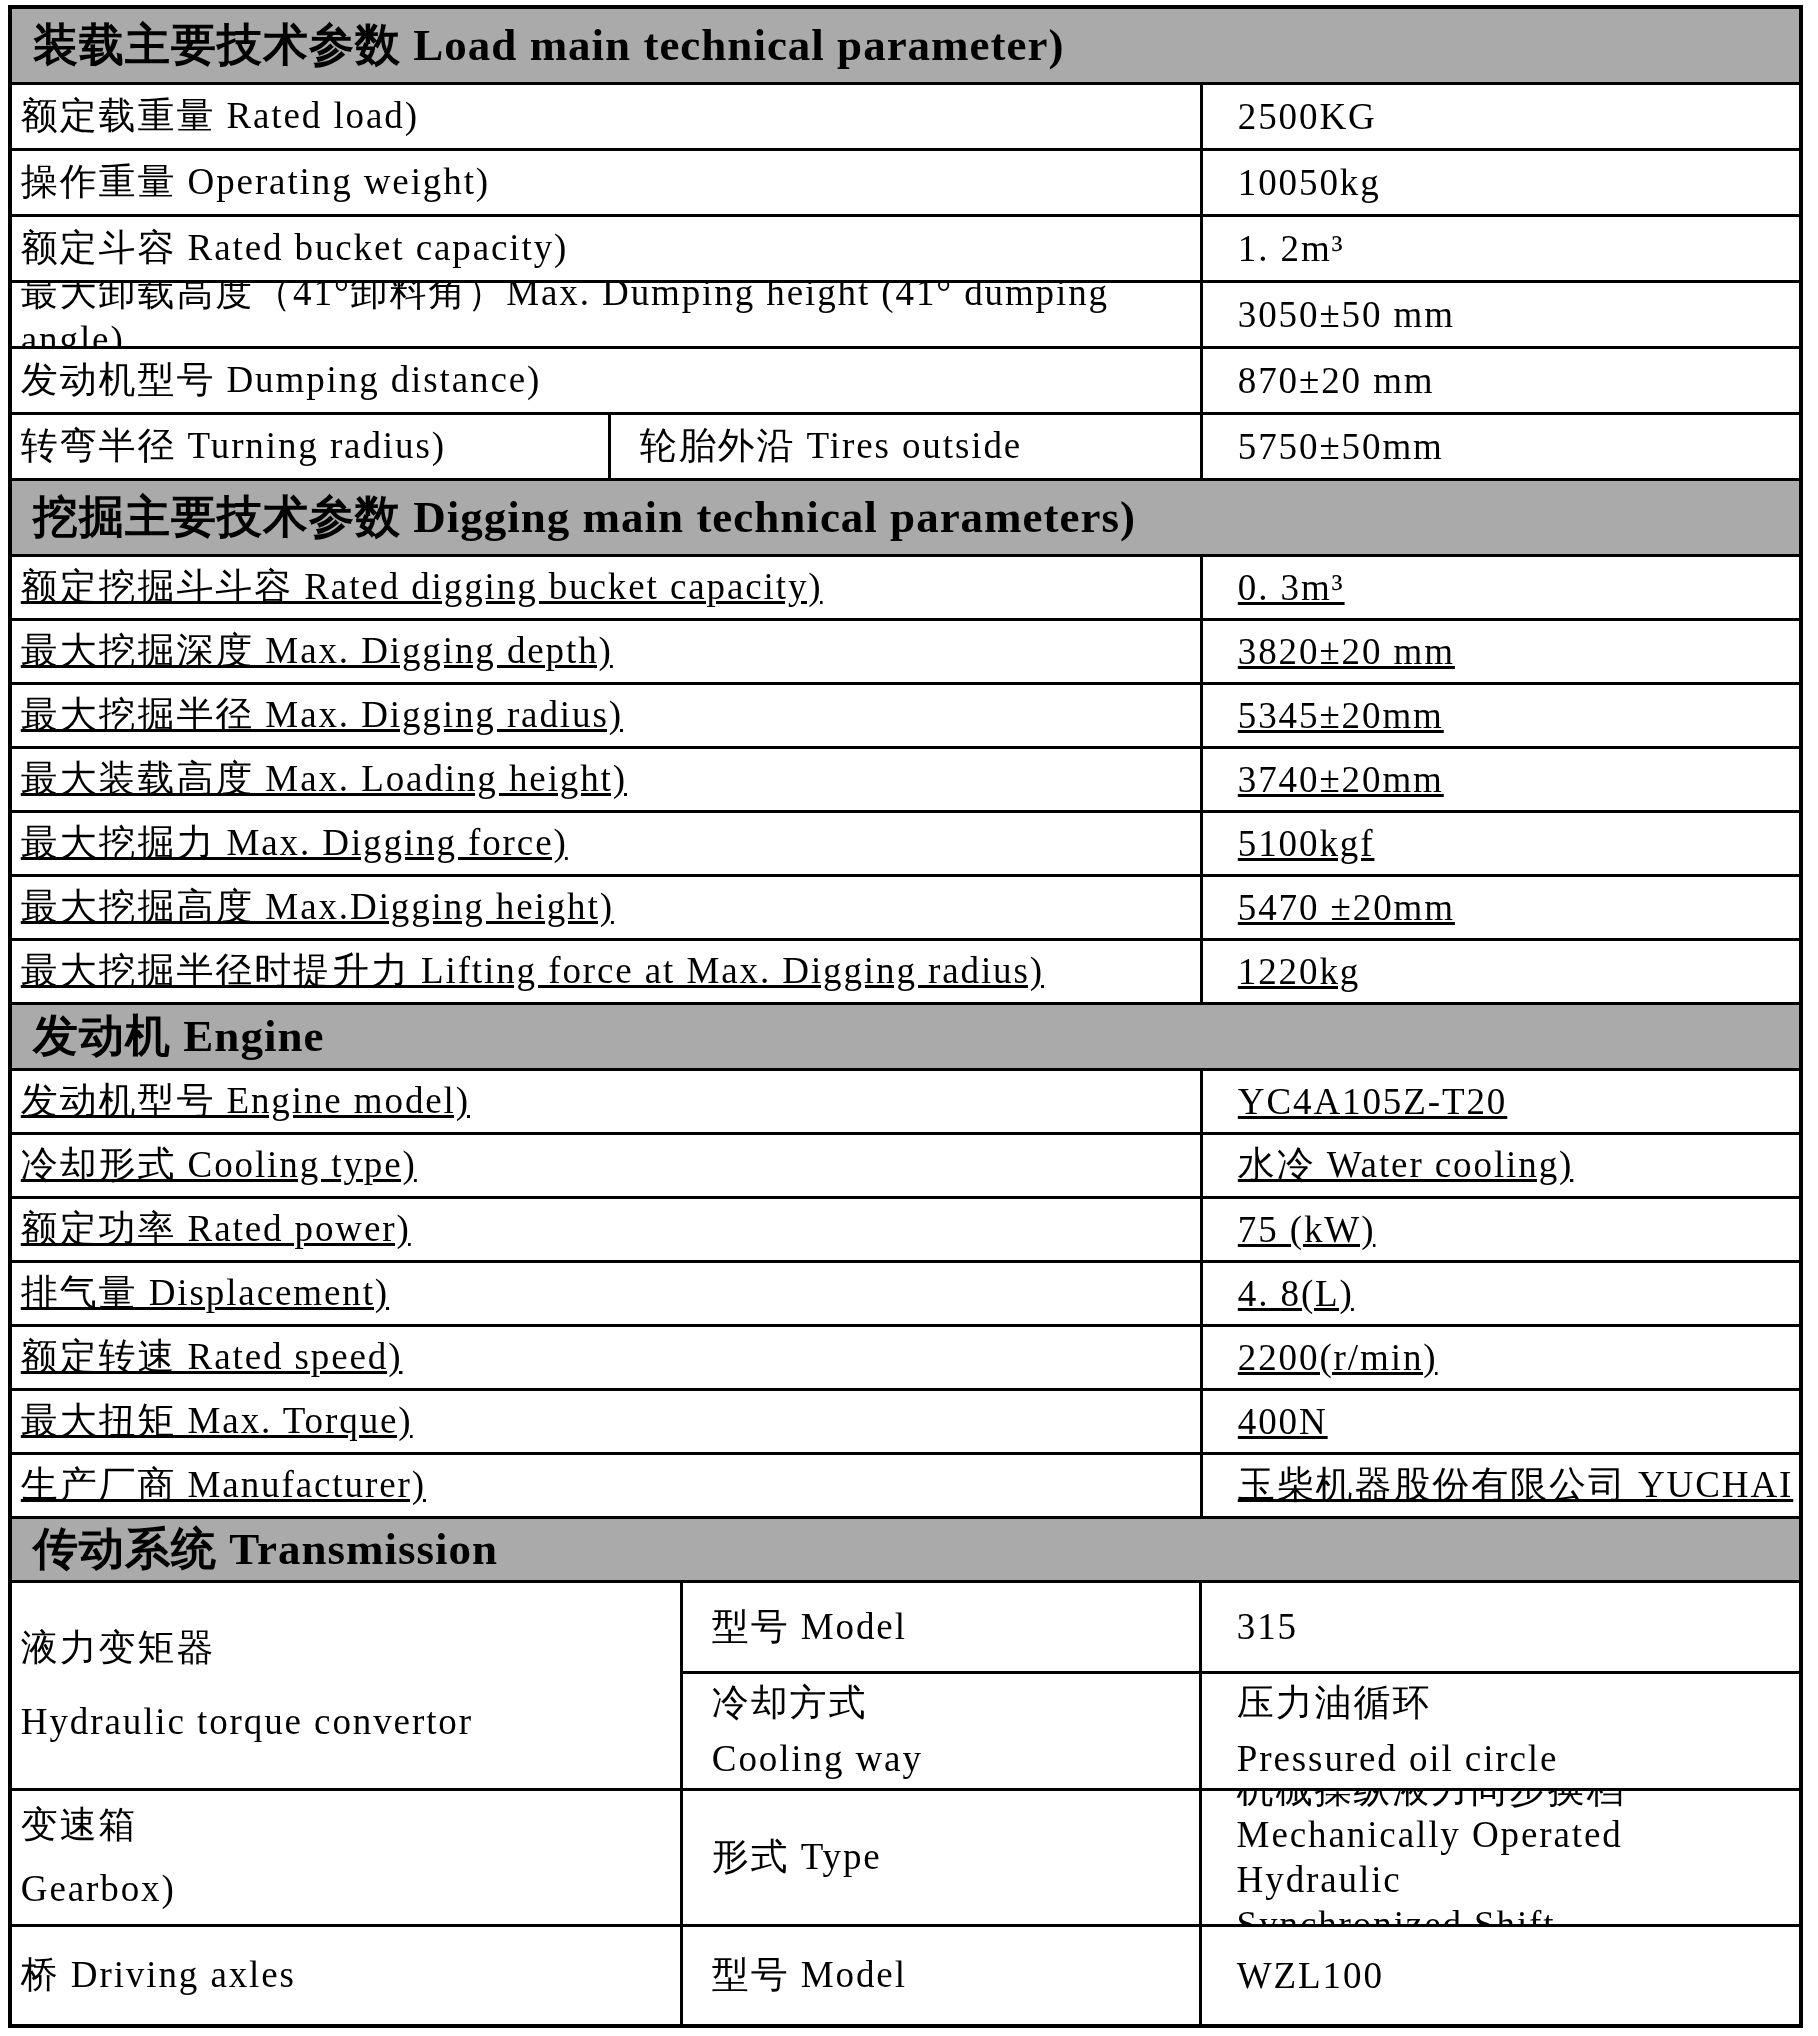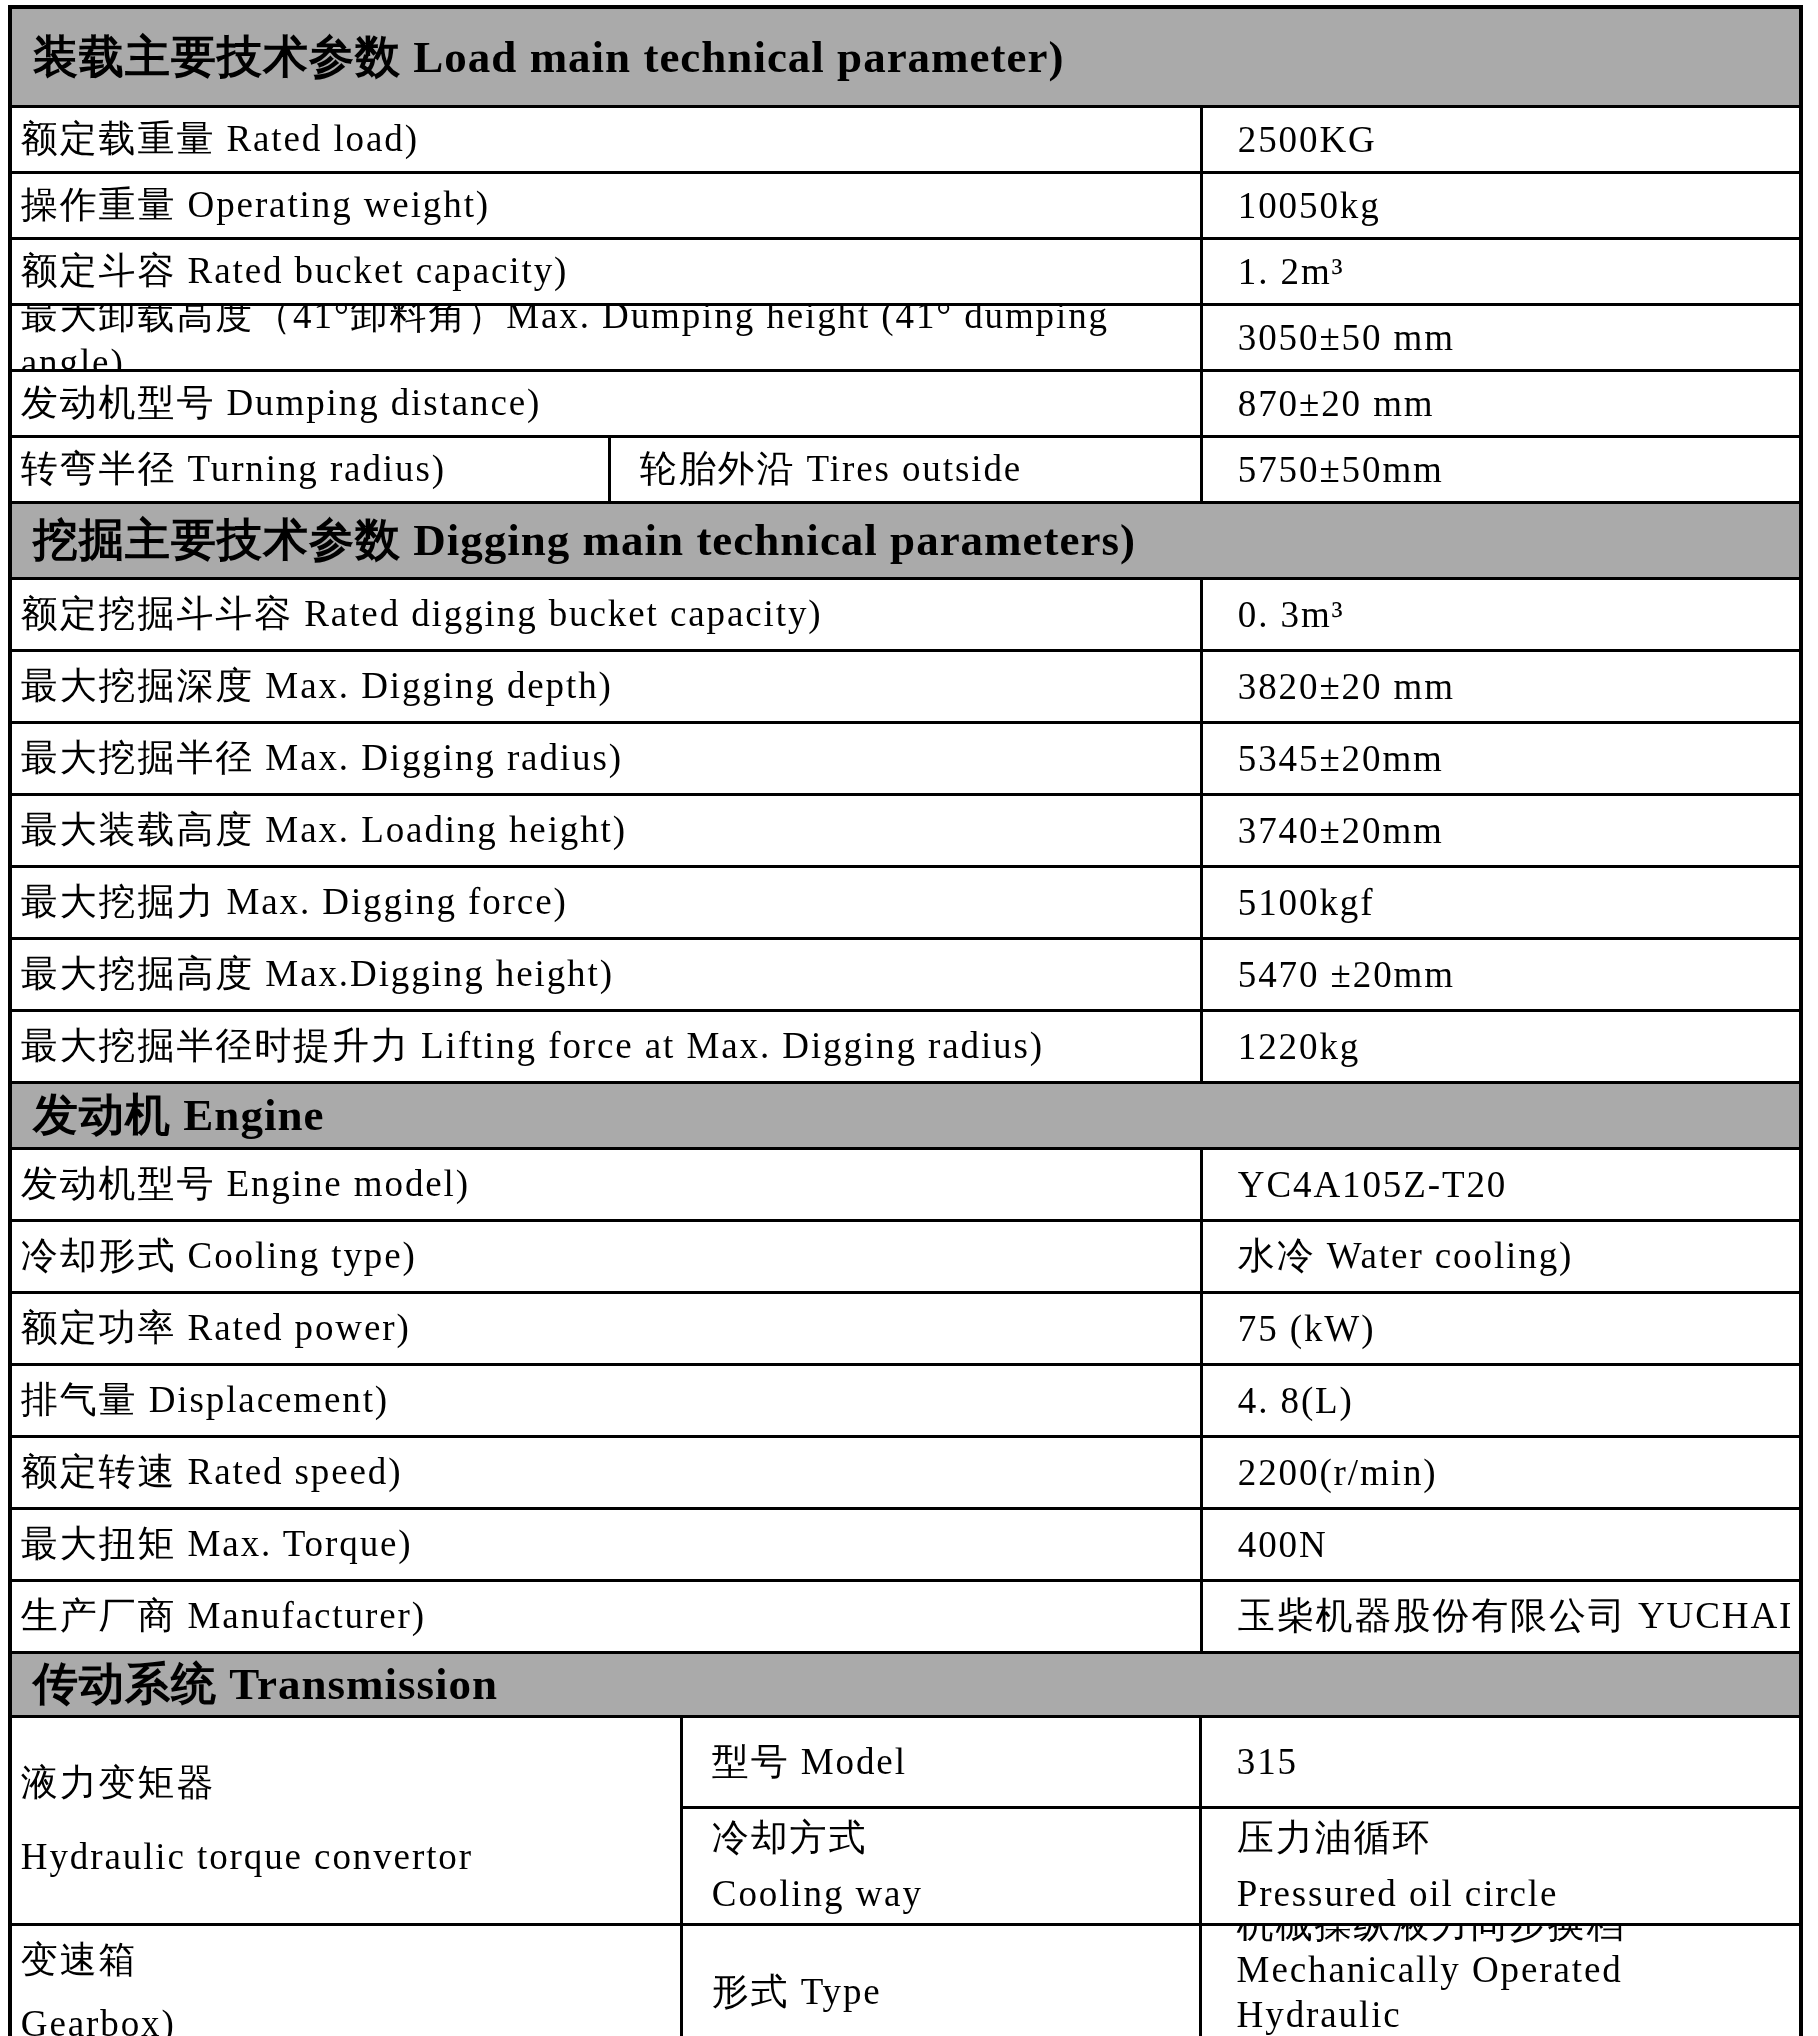--- a/index.html
+++ b/index.html
@@ -54,26 +54,26 @@
   .w-trans2 { width: 519px; }
   .grow { flex: 1 1 auto; }
   .multi { white-space: pre-line; line-height: 56px; }
   .torque-label { white-space: pre-line; line-height: 74px; }
   .gear-label { white-space: pre-line; line-height: 64px; }
   .gear-value { white-space: pre-line; line-height: 45px; border-radius: 16px; }
   .subcol { display: flex; flex-direction: column; flex: 1 1 auto; }
   .subrow { display: flex; box-sizing: border-box; }
   .subrow.divided { border-bottom: 3.9px solid #000; }
   
-  .h-head1 { height: 99px; }
+  .h-head1 { height: 76px; }
   .h-head  { height: 76px; }
   .h-head-sm { height: 66px; }
   .h-head-xs { height: 64px; }
   .h-row68 { height: 66px; }
-  .h-row66 { height: 72px; }
+  .h-row66 { height: 64px; text-decoration: underline; }
   .h-torque { height: 208px; }
   .h-sub-model { height: 91px; }
   .h-gear { height: 136px; }
   .h-axle { height: 97px; }
 </style>
 </head>
 <body>
 
 <div class="spec-table">
 

